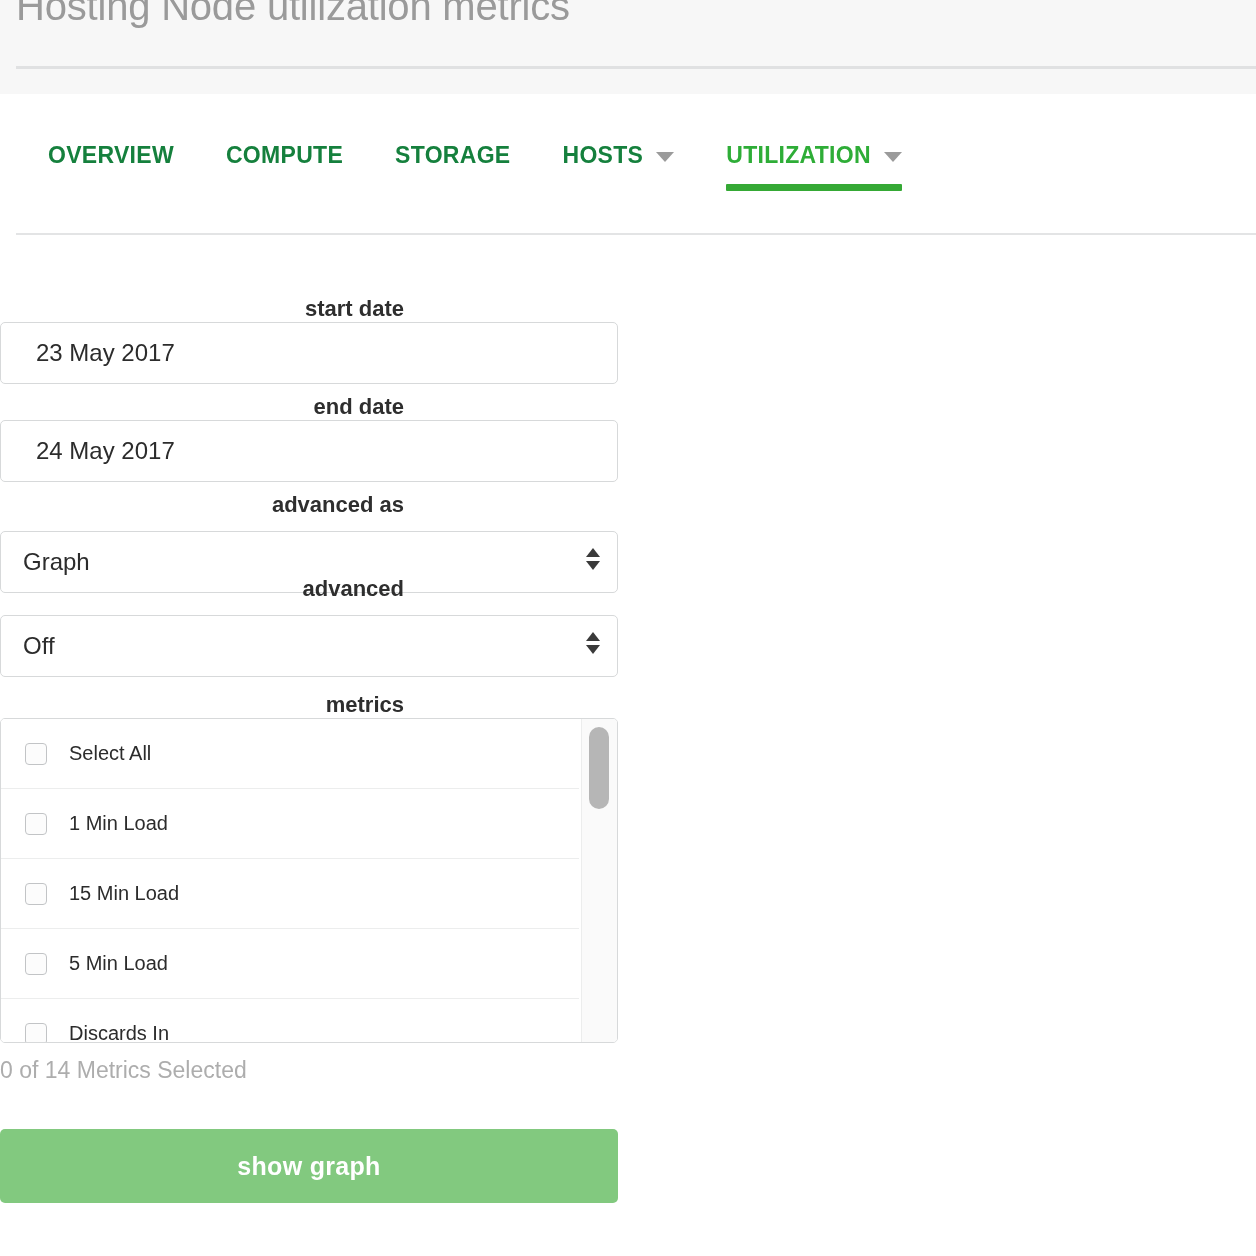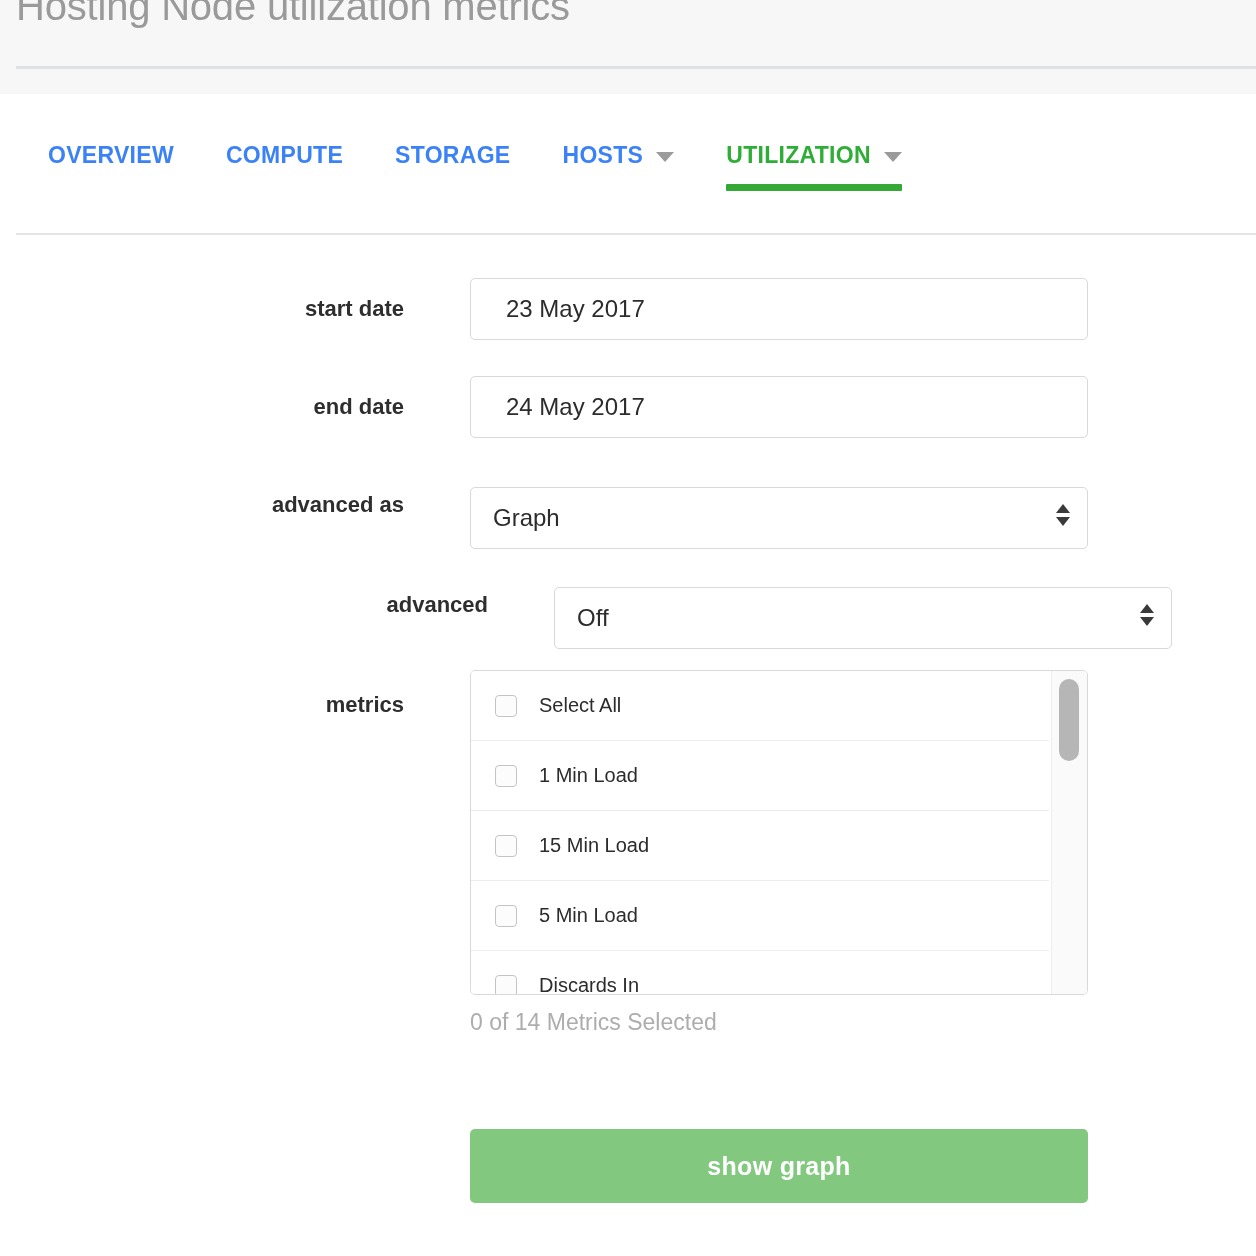--- a/index.html
+++ b/index.html
@@ -55,21 +55,21 @@
     align-items: flex-start;
   }
   .tab {
     position: relative;
     display: flex;
     align-items: center;
     gap: 13px;
     font-size: 23px;
     font-weight: bold;
     letter-spacing: 0.3px;
-    color: #3b82f6;
+    color: #15803d;
     cursor: pointer;
     padding-bottom: 44px;
     margin-right: 52px;
   }
   .tab:last-child { margin-right: 0; }
   .tab.active { color: #2ead37; }
   .tab .caret {
     width: 0; height: 0;
     border-left: 9px solid transparent;
     border-right: 9px solid transparent;
@@ -98,20 +98,21 @@
     position: absolute;
     top: 234px; left: 0;
     width: 1256px;
   }
   .form-row {
     position: absolute;
     left: 0;
     width: 1256px;
     display: flex;
     align-items: flex-start;
+    flex-direction: column;
   }
   .form-label {
     width: 470px;
     text-align: right;
     padding-right: 66px;
     font-size: 22px;
     font-weight: bold;
     color: #2e2e2e;
     white-space: nowrap;
   }
@@ -301,21 +302,21 @@
           <span>Graph</span>
         </div>
         <span class="spinner">
           <i class="up"></i>
             <i class="down"></i>
         </span>
       </div>
     </div>
   </div>
 
-  <div class="form-row" style="top:340px;justify-content:center;">
+  <div class="form-row" style="top:324px;justify-content:center;">
     <div class="form-label" style="padding-top:18px;">advanced</div>
     <div class="control-col">
       <div class="select-wrap">
         <div class="select-box">
           <span>Off</span>
         </div>
         <span class="spinner">
           <i class="up"></i>
             <i class="down"></i>
         </span>

